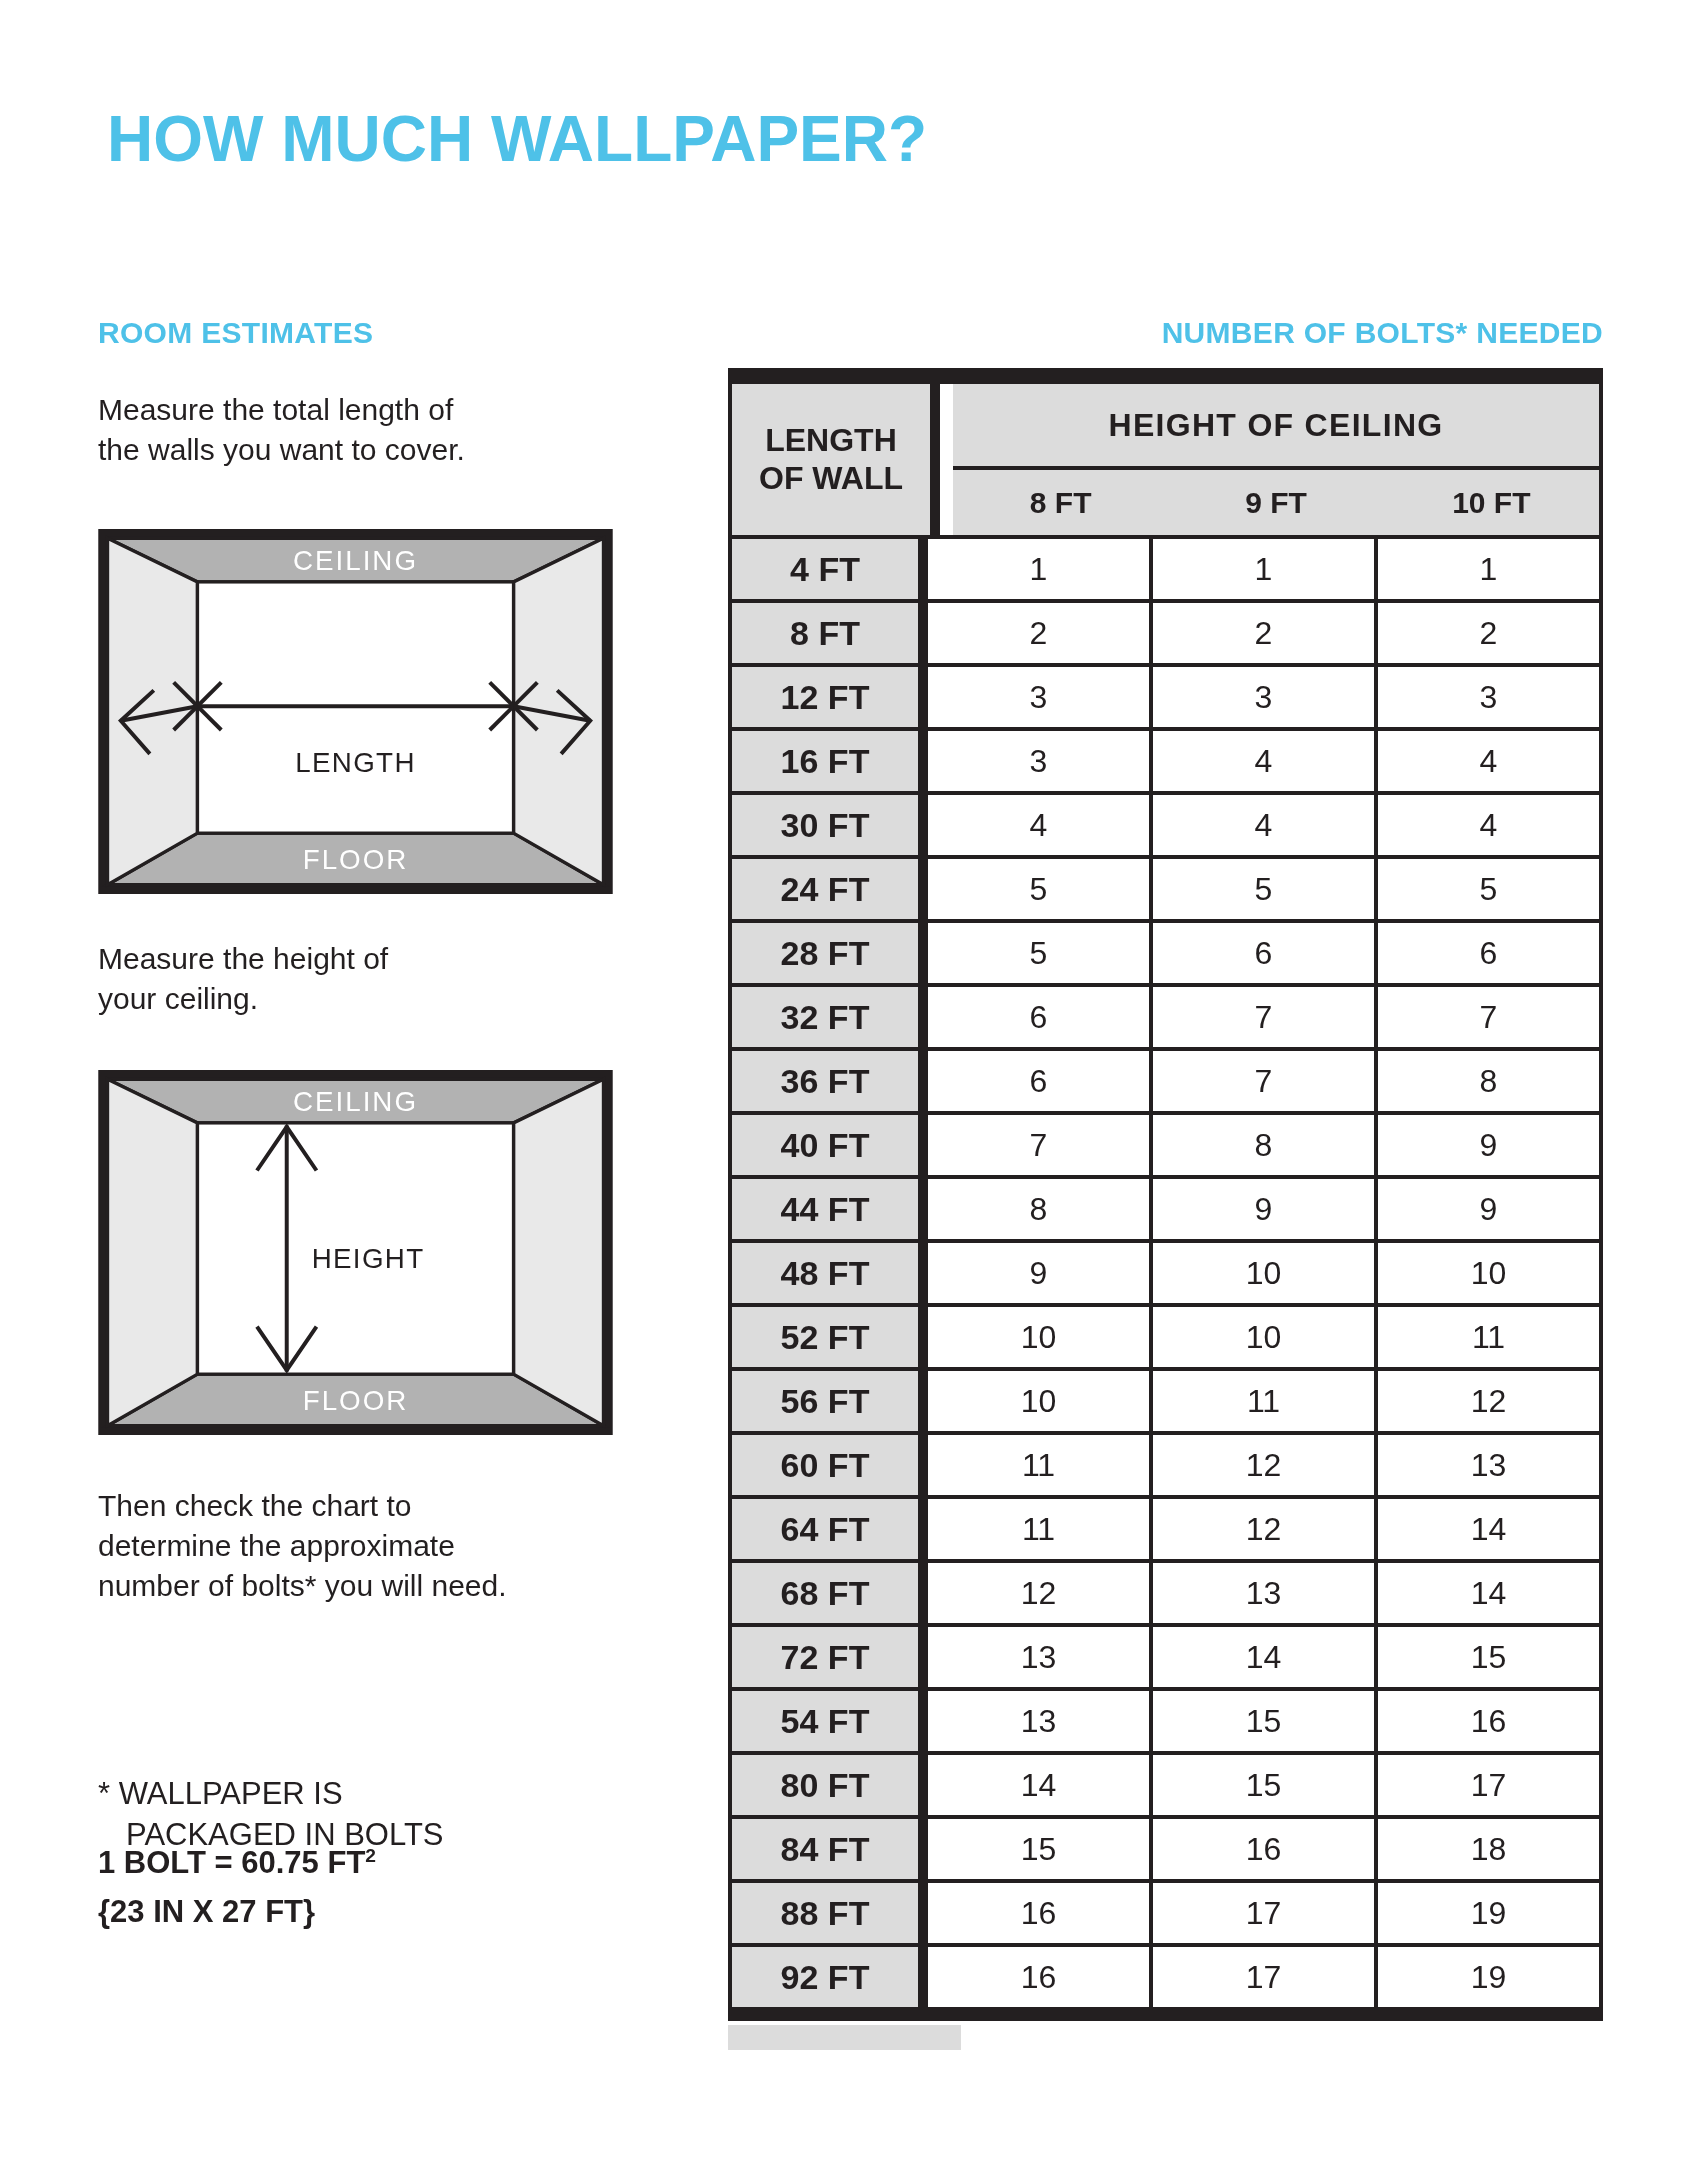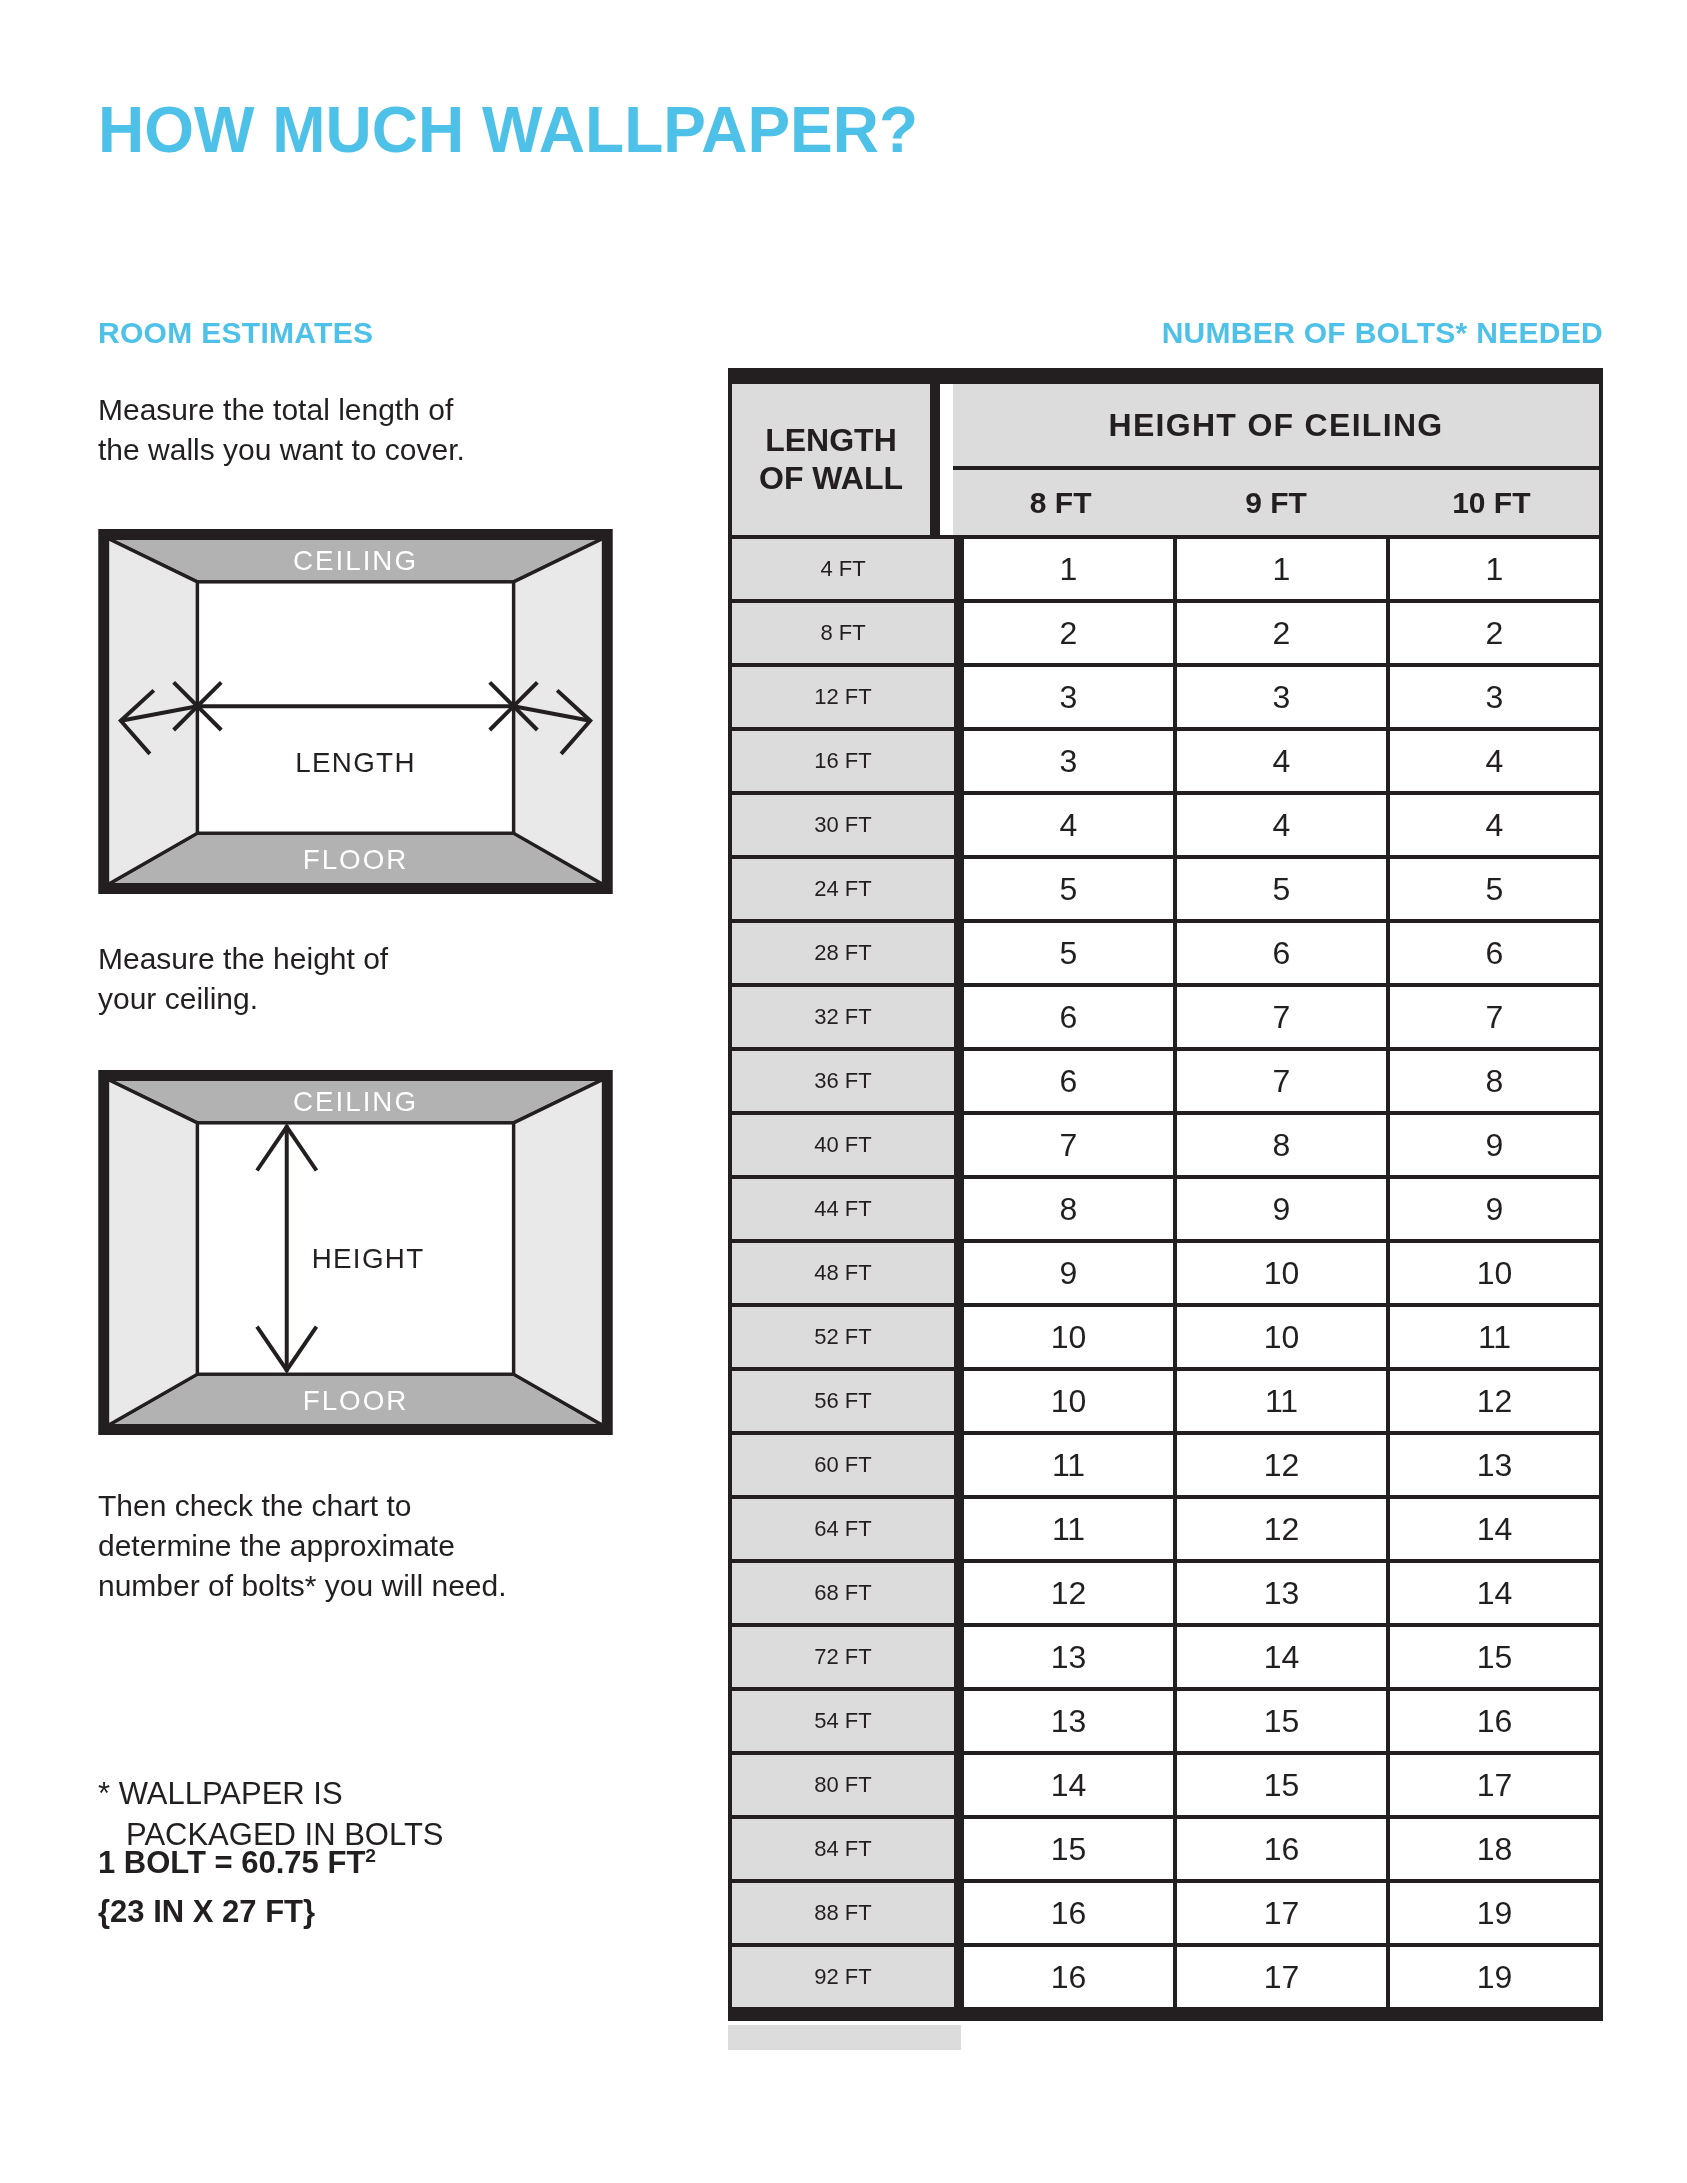--- a/index.html
+++ b/index.html
@@ -52,30 +52,30 @@
   .group-head{
     height:86px;background:var(--cellgray);border-bottom:4px solid var(--ink);
     display:flex;align-items:center;justify-content:center;
     font-weight:bold;font-size:32px;letter-spacing:1.3px;
   }
   .sub-heads{height:65px;background:var(--cellgray);display:flex;}
   .sub-heads span{flex:1;display:flex;align-items:center;justify-content:center;font-weight:bold;font-size:30px;}
   .trow{display:flex;height:64px;border-bottom:4px solid var(--ink);}
   .trow:last-child{border-bottom:none;height:60px;}
   .tcell{display:flex;align-items:center;justify-content:center;}
-  .tcell.lab{width:232px;background:var(--cellgray);border-right:10.6px solid var(--ink);font-weight:normal;font-size:22px;}
+  .tcell.lab{width:196px;background:var(--cellgray);border-right:10.6px solid var(--ink);font-weight:bold;font-size:34px;}
   .tcell.val{flex:1;background:#fff;font-size:32px;font-weight:normal;}
   .tcell.val + .tcell.val{border-left:4px solid var(--ink);}
   .table-foot-strip{left:728px;top:2025px;width:233px;height:25px;background:var(--cellgray);}
   svg text{font-family:"Liberation Sans","DejaVu Sans",sans-serif;}
 </style>
 </head>
 <body>
 
-<h1 class="abs page-title" style="margin:0;">HOW MUCH WALLPAPER?</h1>
+<h1 class="abs page-title" style="margin:9px;">HOW MUCH WALLPAPER?</h1>
 
 <div class="abs sec-head room-estimates">ROOM ESTIMATES</div>
 
 <div class="abs para p1">
   <div>Measure the total length of</div>
   <div>the walls you want to cover.</div>
 </div>
 
 <svg class="abs diagram diag1" viewBox="0 0 778 552">
   <rect x="7" y="7" width="764" height="538" fill="#ffffff" stroke="#231F20" stroke-width="14"></rect>

